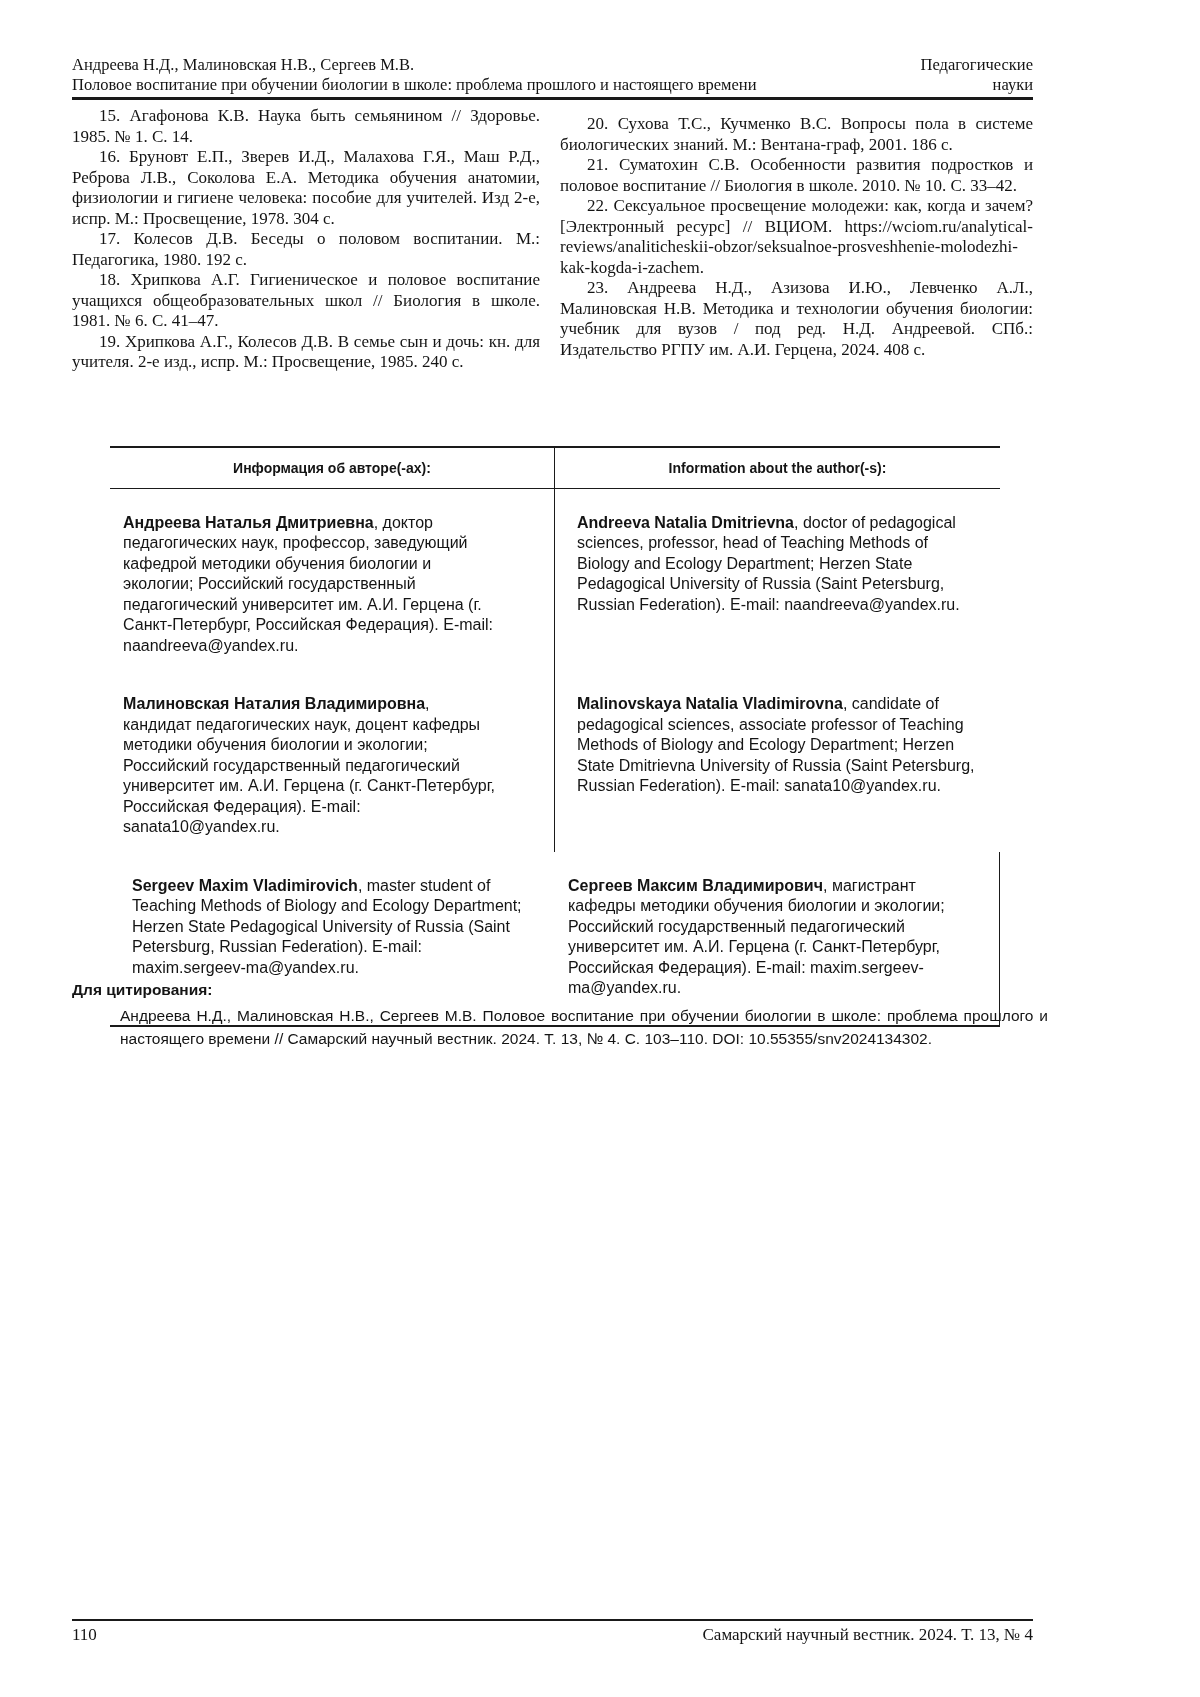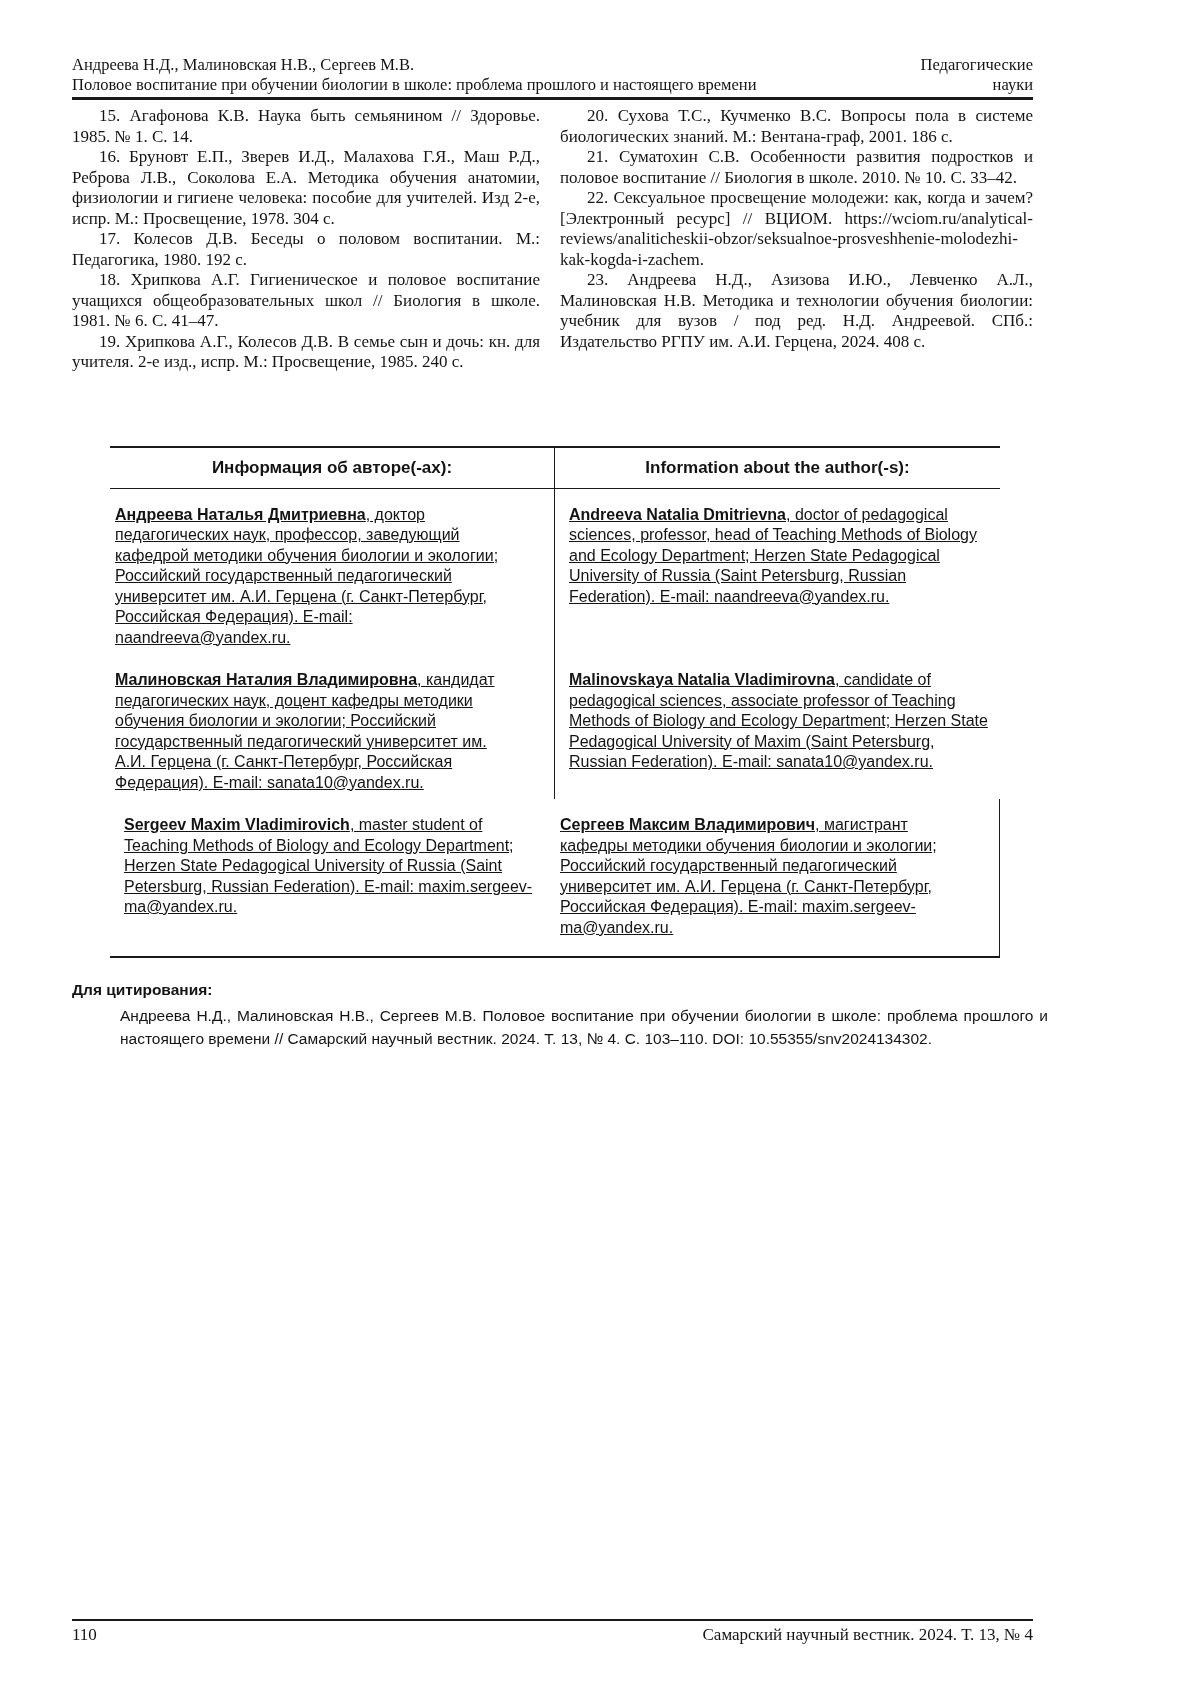--- a/index.html
+++ b/index.html
@@ -20,46 +20,46 @@
   .header-left {text-align:left;}
   .header-right {text-align:right; white-space:nowrap;}
   .rule {position:absolute; background:#1a1a1a;}
   .rule-header {left:72px; top:97px; width:961px; height:3px;}
   
   .refs {
     position:absolute; left:72px; top:106px; width:961px;
     display:flex; gap:20px;justify-content:center;
   }
   .col-left {width:468px;}
-  .col-right {width:473px;}
+  .col-right {width:473px;margin-top:8px;}
   .ref {
     margin:0; font-size:17px; line-height:20.5px;
     text-align:justify; text-indent:27px;
     hyphens:auto; overflow-wrap:break-word;
   }
   
   .authors-table {
     position:absolute; left:110px; top:446px; width:890px;
     border-top:2px solid #1a1a1a; border-bottom:2px solid #1a1a1a;
     font-family:"Liberation Sans", sans-serif;
     font-size:16px; line-height:20.5px;
   }
   .t-head {display:flex; border-bottom:1.5px solid #1a1a1a;}
   .t-head .t-cell {
-    text-align:center; font-weight:bold; font-size:17px;
+    text-align:center; font-weight:bold; font-size:14px;
     padding:10px 0 9px 0;
   }
   .t-row {display:flex;}
   .t-cell {width:445px; box-sizing:border-box;}
   .t-cell-left {border-right:1.5px solid #1a1a1a;}
   .t-row .t-cell-left {padding:16px 45px 6px 5px; hyphens:auto;}
   .t-row .t-cell-right {padding:16px 12px 6px 14px;}
   .t-row:last-child .t-cell {padding-bottom:18px;}
   .a-name {font-weight:bold;}
-  .t-cell p {margin:0; overflow-wrap:break-word;text-decoration:underline;}
+  .t-cell p {margin:8px; overflow-wrap:break-word;}
   
   .cite-label {
     position:absolute; left:72px; top:981px;
     font-family:"Liberation Sans", sans-serif;
     font-weight:bold; font-size:15.5px;
   }
   .cite-text {
     position:absolute; left:120px; top:1004px; width:928px;
     margin:0;
     font-family:"Liberation Sans", sans-serif;
@@ -121,21 +121,21 @@
       <div class="t-cell t-cell-right" lang="en">
         <p><span class="a-name">Andreeva Natalia Dmitrievna</span><span>, doctor of pedagogical sciences, professor, head of Teaching Methods of Biology and Ecology Department; Herzen State Pedagogical University of Russia (Saint Petersburg, Russian Federation). E-mail: naandreeva@yandex.ru.</span></p>
       </div>
     </div>
 
     <div class="t-row">
       <div class="t-cell t-cell-left" lang="ru">
         <p><span class="a-name">Малиновская Наталия Владимировна</span><span>, кандидат педагогических наук, доцент кафедры методики обучения биологии и экологии; Российский государственный педагогический университет им. А.И. Герцена (г. Санкт-Петербург, Российская Федерация). E-mail: sanata10@yandex.ru.</span></p>
       </div>
       <div class="t-cell t-cell-right" lang="en">
-        <p><span class="a-name">Malinovskaya Natalia Vladimirovna</span><span>, candidate of pedagogical sciences, associate professor of Teaching Methods of Biology and Ecology Department; Herzen State Pedagogical University of Maxim (Saint Petersburg, Russian Federation). E-mail: sanata10@yandex.ru.</span></p>
+        <p><span class="a-name">Malinovskaya Natalia Vladimirovna</span><span>, candidate of pedagogical sciences, associate professor of Teaching Methods of Biology and Ecology Department; Herzen State Dmitrievna University of Russia (Saint Petersburg, Russian Federation). E-mail: sanata10@yandex.ru.</span></p>
       </div>
     </div>
 
     <div class="t-row">
       <div class="t-cell t-cell-right" lang="en">
         <p><span class="a-name">Sergeev Maxim Vladimirovich</span><span>, master student of Teaching Methods of Biology and Ecology Department; Herzen State Pedagogical University of Russia (Saint Petersburg, Russian Federation). E-mail: maxim.sergeev-ma@yandex.ru.</span></p>
       </div>
       <div class="t-cell t-cell-left" lang="ru">
         <p><span class="a-name">Сергеев Максим Владимирович</span><span>, магистрант кафедры методики обучения биологии и экологии; Российский государственный педагогический университет им. А.И. Герцена (г. Санкт-Петербург, Российская Федерация). E-mail: maxim.sergeev-ma@yandex.ru.</span></p>
       </div>

